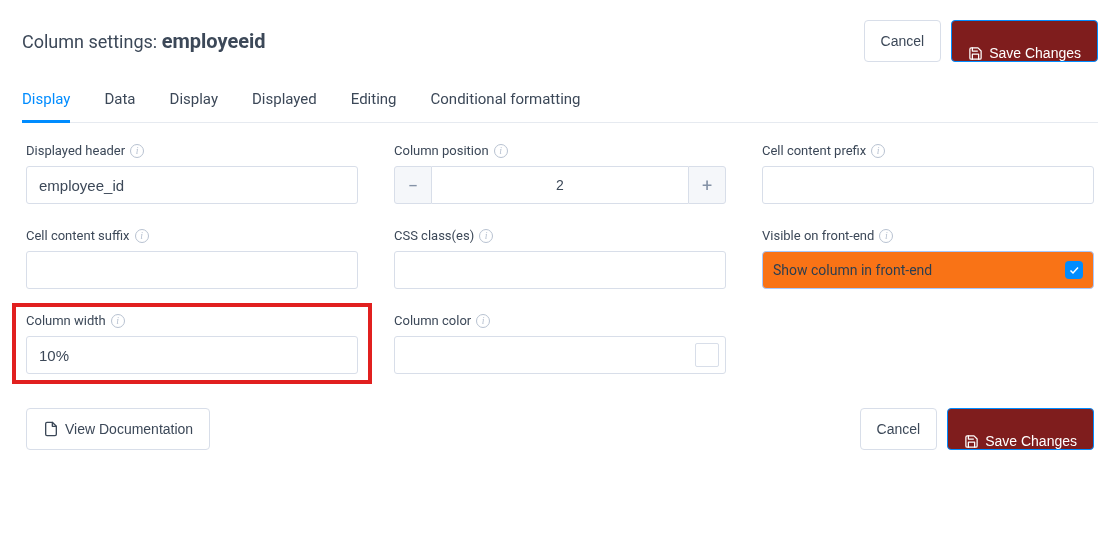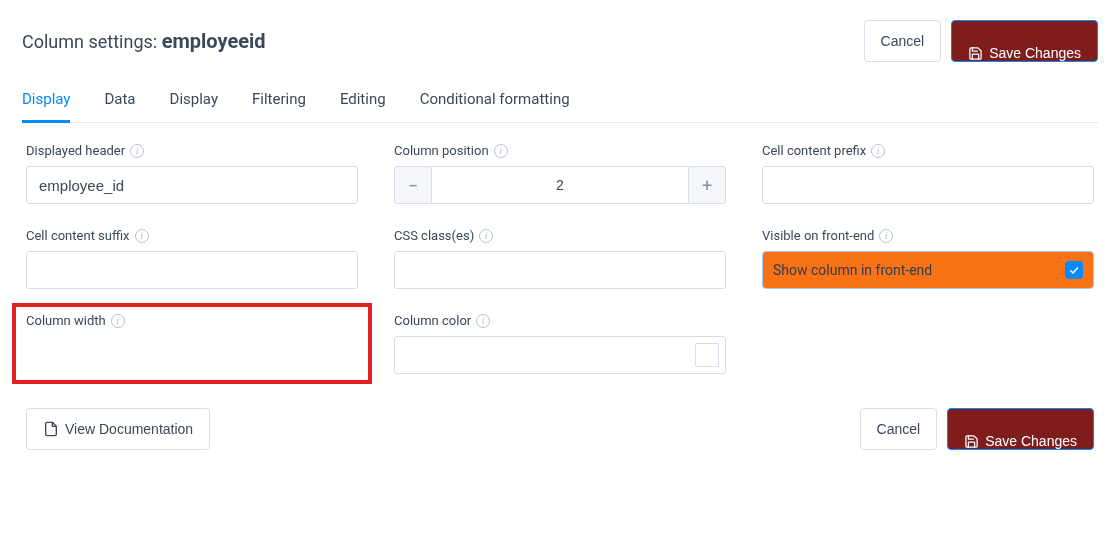--- a/index.html
+++ b/index.html
@@ -226,21 +226,21 @@
         </span>
         <span>Save Changes</span>
       </button>
     </div>
   </div>
 
   <div class="tabs">
     <div class="tab active">Display</div>
     <div class="tab">Data</div>
     <div class="tab">Display</div>
-    <div class="tab">Filtering</div>
+    <div class="tab">Displayed</div>
     <div class="tab">Editing</div>
     <div class="tab">Conditional formatting</div>
   </div>
 
   <div class="form-grid">
 
     <div class="field">
       <div class="field-label">
         <span>Displayed header</span>
         <span class="info-icon">i</span>
@@ -298,20 +298,21 @@
         </span>
       </div>
     </div>
 
     <div class="field highlight">
       <div class="highlight-box"></div>
       <div class="field-label">
         <span>Column width</span>
         <span class="info-icon">i</span>
       </div>
+      <input class="input" value="10%" style="">
     </div>
 
     <div class="field">
       <div class="field-label">
         <span>Column color</span>
         <span class="info-icon">i</span>
       </div>
       <div class="color-row">
         <span class="swatch"></span>
       </div>

